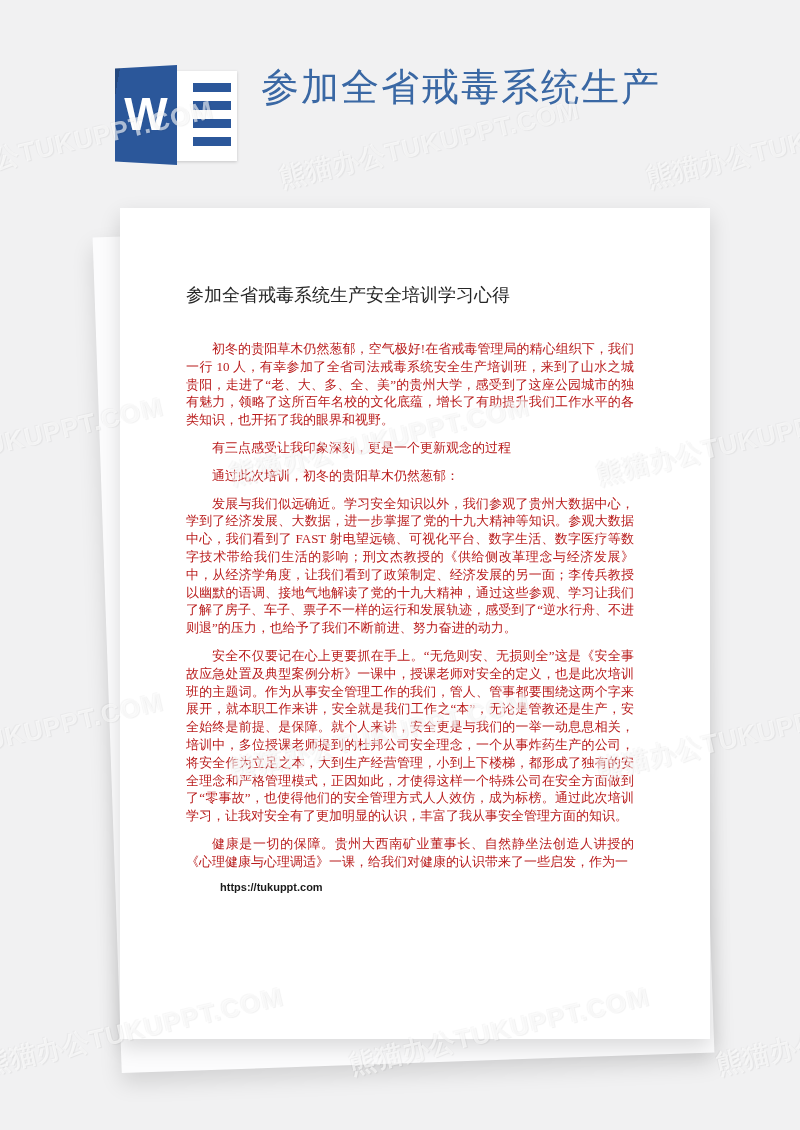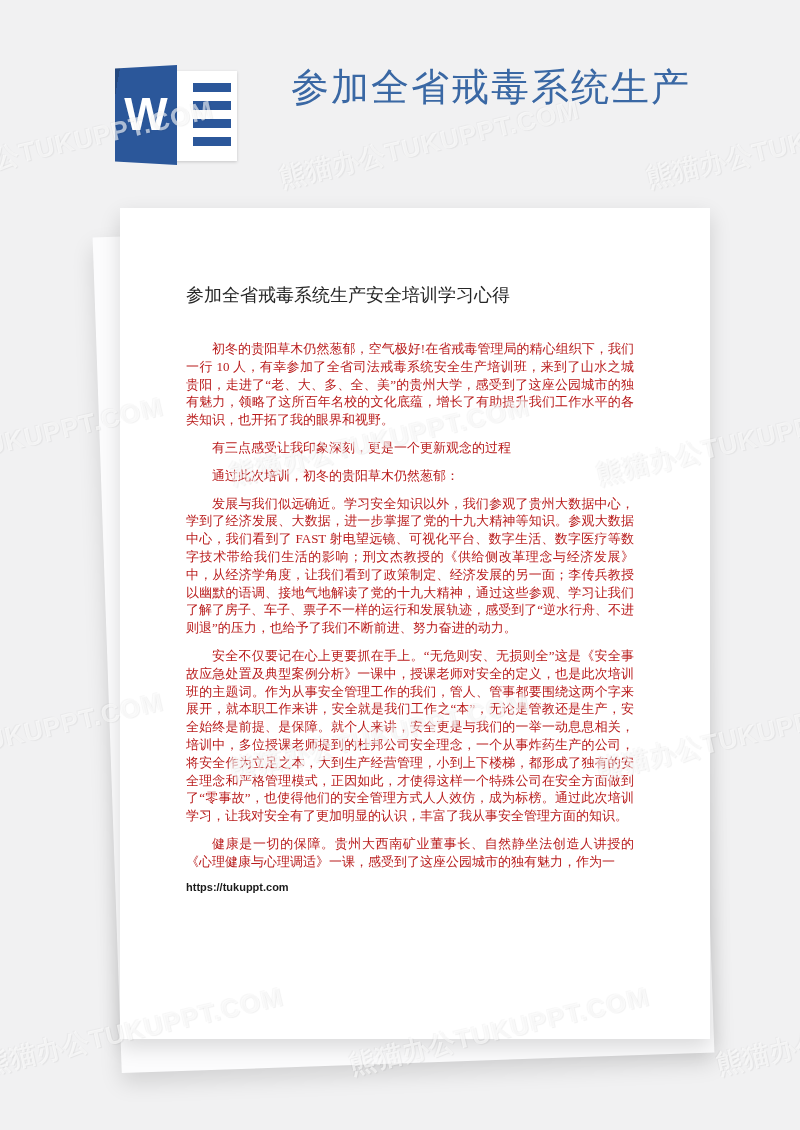--- a/index.html
+++ b/index.html
@@ -31,21 +31,21 @@
   .word-icon .w-letter{
     color:#fff;font-size:46px;font-weight:bold;line-height:1;
     font-family:"Liberation Sans",sans-serif;margin-top:-2px;
   }
 
   .header-title{
     position:absolute;left:261px;top:64px;width:460px;
     color:#3a68a4;font-size:38px;line-height:46px;letter-spacing:2px;
     font-weight:400;cursor:pointer;
   }
-  .header-title span{display:block;text-align:center;}
+  .header-title span{display:block;}
 
   
   .sheet-back{
     position:absolute;left:107px;top:227px;width:593px;height:836px;
     background:#fcfcfd;transform:rotate(-2deg);
     box-shadow:0 10px 22px rgba(0,0,0,0.13);
     z-index:2;
   }
   .sheet{
     position:absolute;left:120px;top:208px;width:590px;height:831px;
@@ -65,20 +65,21 @@
     font-family:"Liberation Serif","DejaVu Serif",serif;
     font-size:13px;line-height:17.8px;color:#b91c1c;
     text-align:justify;text-indent:2em;
     margin:0 0 10px 0;
   }
   .doc-footer{
     margin-top:6px;
     font-family:"Liberation Sans",sans-serif;
     font-size:11px;font-weight:bold;color:#1b1b1b;
     cursor:pointer;
+    margin-left:34px;
   }
 
   
   .wm-layer{position:absolute;inset:0;z-index:10;pointer-events:none;}
   .wm-row{position:absolute;white-space:nowrap;}
   .wm-row span{
     display:inline-block;width:310px;margin-right:52px;
     transform:rotate(-13deg);
     font-family:"Liberation Sans",sans-serif;
     font-size:26px;font-weight:bold;letter-spacing:1px;line-height:30px;
@@ -112,21 +113,21 @@
 
 <div class="sheet-back"></div>
 
 <div class="sheet">
   <h1 class="doc-title">参加全省戒毒系统生产安全培训学习心得</h1>
   <p class="doc-par">初冬的贵阳草木仍然葱郁，空气极好!在省戒毒管理局的精心组织下，我们一行 10 人，有幸参加了全省司法戒毒系统安全生产培训班，来到了山水之城贵阳，走进了“老、大、多、全、美”的贵州大学，感受到了这座公园城市的独有魅力，领略了这所百年名校的文化底蕴，增长了有助提升我们工作水平的各类知识，也开拓了我的眼界和视野。</p>
   <p class="doc-par">有三点感受让我印象深刻，更是一个更新观念的过程</p>
   <p class="doc-par">通过此次培训，初冬的贵阳草木仍然葱郁：</p>
   <p class="doc-par">发展与我们似远确近。学习安全知识以外，我们参观了贵州大数据中心，学到了经济发展、大数据，进一步掌握了党的十九大精神等知识。参观大数据中心，我们看到了 FAST 射电望远镜、可视化平台、数字生活、数字医疗等数字技术带给我们生活的影响；刑文杰教授的《供给侧改革理念与经济发展》中，从经济学角度，让我们看到了政策制定、经济发展的另一面；李传兵教授以幽默的语调、接地气地解读了党的十九大精神，通过这些参观、学习让我们了解了房子、车子、票子不一样的运行和发展轨迹，感受到了“逆水行舟、不进则退”的压力，也给予了我们不断前进、努力奋进的动力。</p>
   <p class="doc-par">安全不仅要记在心上更要抓在手上。“无危则安、无损则全”这是《安全事故应急处置及典型案例分析》一课中，授课老师对安全的定义，也是此次培训班的主题词。作为从事安全管理工作的我们，管人、管事都要围绕这两个字来展开，就本职工作来讲，安全就是我们工作之“本”，无论是管教还是生产，安全始终是前提、是保障。就个人来讲，安全更是与我们的一举一动息息相关，培训中，多位授课老师提到的杜邦公司安全理念，一个从事炸药生产的公司，将安全作为立足之本，大到生产经营管理，小到上下楼梯，都形成了独有的安全理念和严格管理模式，正因如此，才使得这样一个特殊公司在安全方面做到了“零事故”，也使得他们的安全管理方式人人效仿，成为标榜。通过此次培训学习，让我对安全有了更加明显的认识，丰富了我从事安全管理方面的知识。</p>
-  <p class="doc-par">健康是一切的保障。贵州大西南矿业董事长、自然静坐法创造人讲授的《心理健康与心理调适》一课，感受到了这座公园城市的独有魅力，作为一</p>
+  <p class="doc-par">健康是一切的保障。贵州大西南矿业董事长、自然静坐法创造人讲授的《心理健康与心理调适》一课，给我们对健康的认识带来了一些启发，作为一</p>
   <div class="doc-footer">https://tukuppt.com</div>
 </div>
 
 <div class="wm-layer">
   <div class="wm-row r1">
     <span>熊猫办公TUKUPPT.COM</span>
     <span>熊猫办公TUKUPPT.COM</span>
     <span>熊猫办公TUKUPPT.COM</span>
   </div>
   <div class="wm-row r2">

